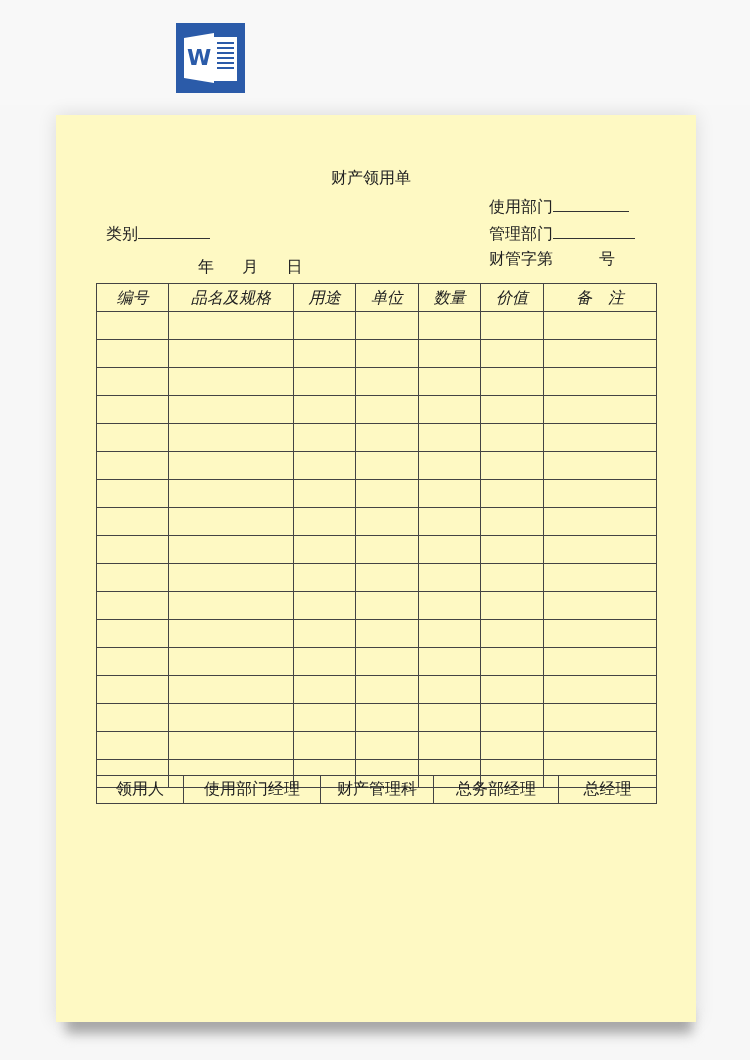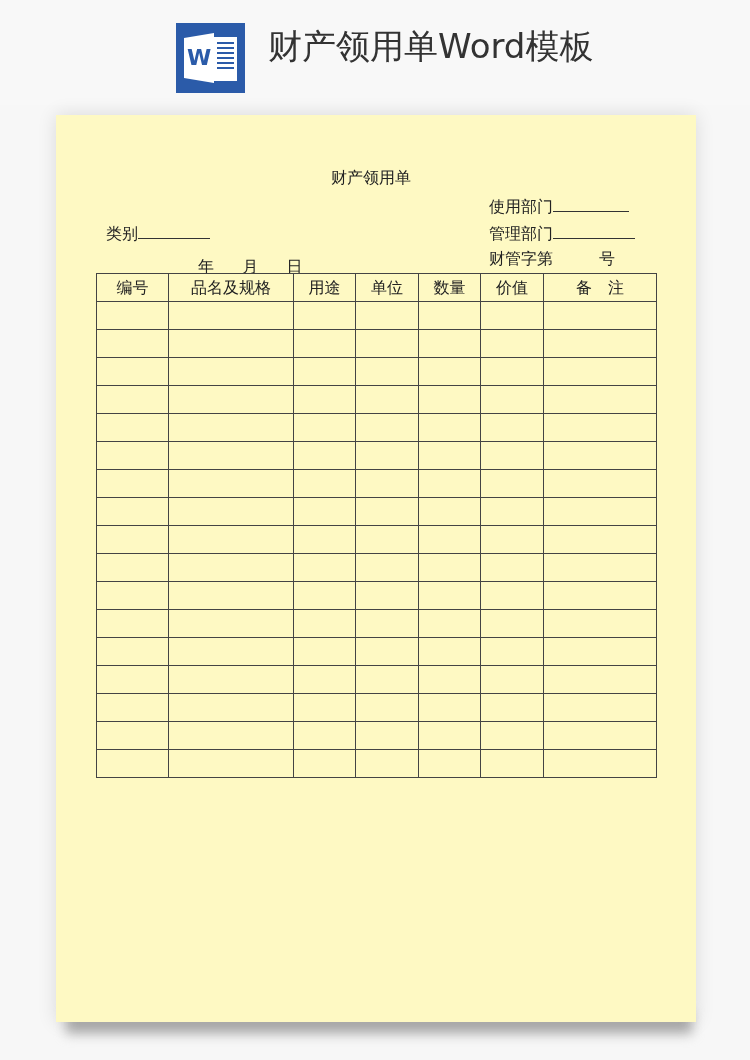--- a/index.html
+++ b/index.html
@@ -44,22 +44,22 @@
     position: absolute; left: 56px; top: 115px; width: 640px; height: 907px;
     background: #fef9c3; box-shadow: 0 0 18px rgba(0,0,0,0.12);
   }
   .abs { position: absolute; font-size: 16px; line-height: 20px; white-space: nowrap; }
   .doc-title { left: 275px; top: 53px; }
   .field-label { display: inline-block; }
   .blank { display: inline-block; border-bottom: 1px solid #333; height: 16px; vertical-align: baseline; }
 
   
   table.grid {
-    position: absolute; left: 40px; top: 158px; width: 560px;
-    border-collapse: collapse; table-layout: fixed;
+    position: absolute; left: 40px; top: 168px; width: 560px;
+    border-collapse: collapse; table-layout: fixed; font-style: italic;
   }
   table.grid td, table.grid th {
     border: 1px solid #444; height: 27px; padding: 0; text-align: center;
     font-size: 16px; font-weight: normal; line-height: 20px;
   }
   table.footer {
     position: absolute; left: 40px; top: 660px; width: 560px;
     border-collapse: collapse; table-layout: fixed;
   }
   table.footer td { border: 1px solid #444; height: 27px; padding: 0; text-align: center; font-size: 16px; }
@@ -74,21 +74,20 @@
       </div>
     <div class="lines">
         <i></i>
         <i></i>
         <i></i>
         <i></i>
         <i></i>
         <i></i>
       </div>
   </div>
-  <div class="banner-title">财产领用单Word模板</div>
 </div>
 
 <div class="page-shadow"></div>
 <div class="page">
   <div class="abs doc-title">财产领用单</div>
 
   <div class="abs" style="left:433px; top:80px;">
     <span class="field-label">使用部门</span><span class="blank" style="width:76px;"></span>
   </div>
 
@@ -283,13 +282,31 @@
           <td></td>
           <td></td>
           <td></td>
           <td></td>
           <td></td>
           <td></td>
         </tr>
       </tbody>
   </table>
 
+  <table class="footer">
+    <colgroup>
+      <col style="width:87px">
+        <col style="width:137px">
+        <col style="width:113px">
+        <col style="width:125px">
+        <col style="width:98px">
+    </colgroup>
+    <tbody>
+        <tr>
+      <td>领用人</td>
+      <td>使用部门经理</td>
+      <td>财产管理科</td>
+      <td>总务部经理</td>
+      <td>总经理</td>
+    </tr>
+  </tbody>
+    </table>
 </div>
 
 </body></html>

